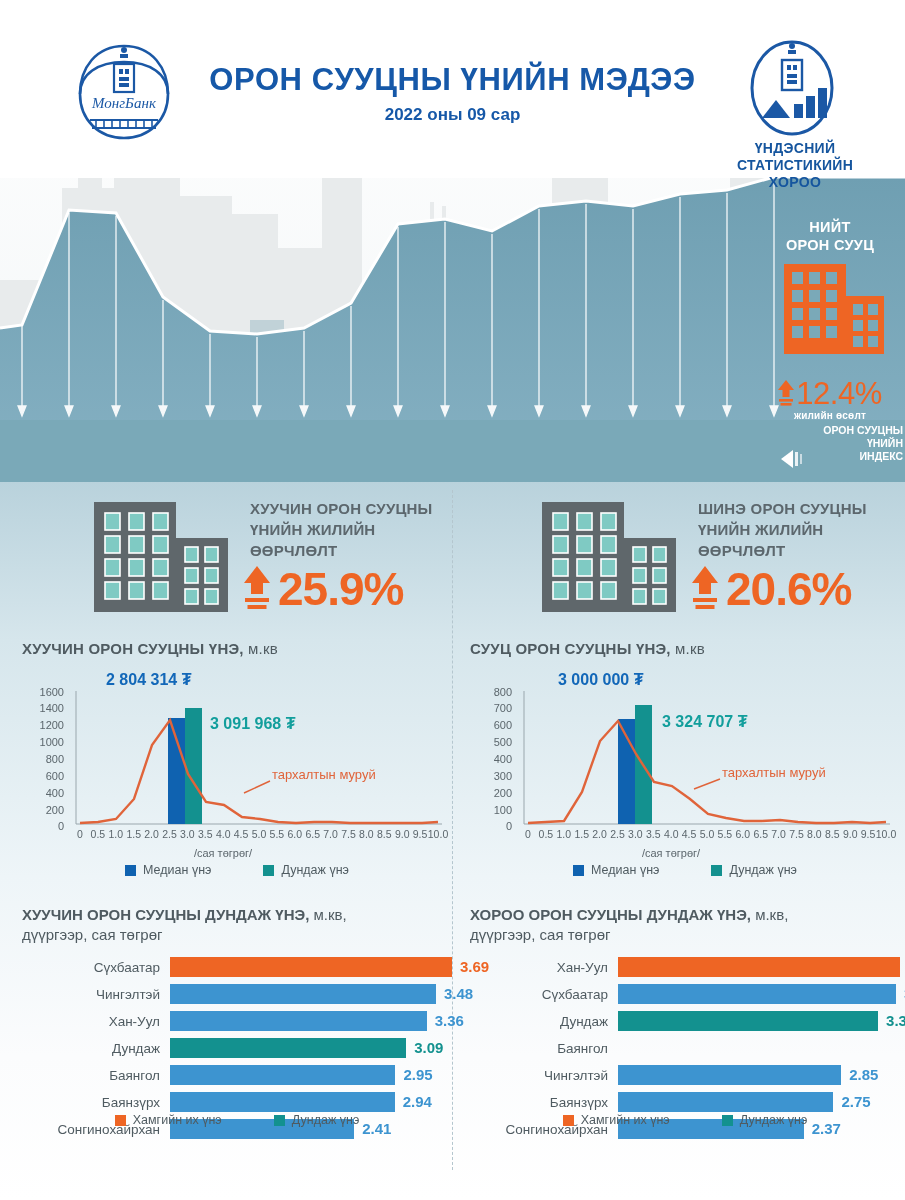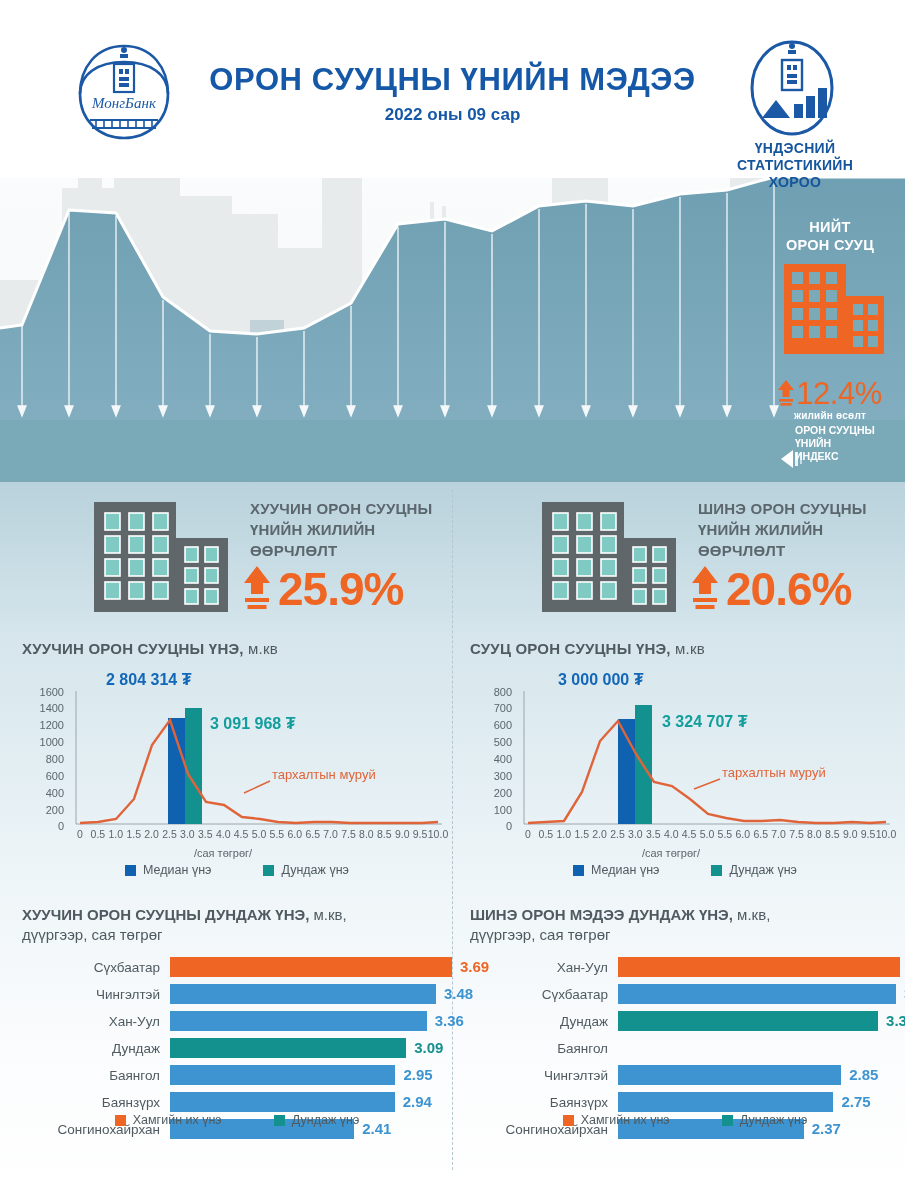--- a/index.html
+++ b/index.html
@@ -47,21 +47,21 @@
     position: absolute; text-align: center; color: #ffffff;
   }
   .idx-year { font-size: 12.5px; font-weight: bold; line-height: 14px; }
   .idx-val  { font-size: 15px;  font-weight: bold; line-height: 18px; }
   .idx-cell.current .idx-year { font-size: 15px; }
   .idx-cell.current .idx-val  { font-size: 19px; }
 
   .idx-legend {
     position: absolute; left: 795px; top: 424px; width: 108px;
     color: #ffffff; font-size: 10.5px; font-weight: bold;
-    text-align: left; line-height: 13px; z-index: 6;
+    text-align: right; line-height: 13px; z-index: 6;
   }
   .idx-arrow {
     position: absolute; left: 781px; top: 449px; z-index: 6;
   }
 
   
   .total-box { position: absolute; left: 760px; top: 218px; width: 140px; z-index: 6; }
   .total-title {
     color: #ffffff; font-weight: bold; font-size: 14.5px; text-align: center;
     line-height: 18px; letter-spacing: .3px;
@@ -723,21 +723,21 @@
       </span>
       <span class="li">
         <i class="sw" style="background:#13918f"></i>
         <span>Дундаж үнэ</span>
       </span>
     </div>
   </div>
 
   <div class="panel right bars-sec">
     <div class="bars-title">
-      <span>ШИНЭ ОРОН МЭДЭЭ ДУНДАЖ ҮНЭ,</span><span class="thin"> м.кв,</span>
+      <span>ХОРОО ОРОН СУУЦНЫ ДУНДАЖ ҮНЭ,</span><span class="thin"> м.кв,</span>
       <div class="thin">дүүргээр, сая төгрөг</div>
     </div>
     <div class="bar-list" id="new-bars">
         <div class="bar-row">
           <div class="bar-name">Хан-Уул</div>
           <div class="bar-track">
             <div class="bar-fill max" style="width:100%"></div>
           </div>
         </div>
         <div class="bar-row">

